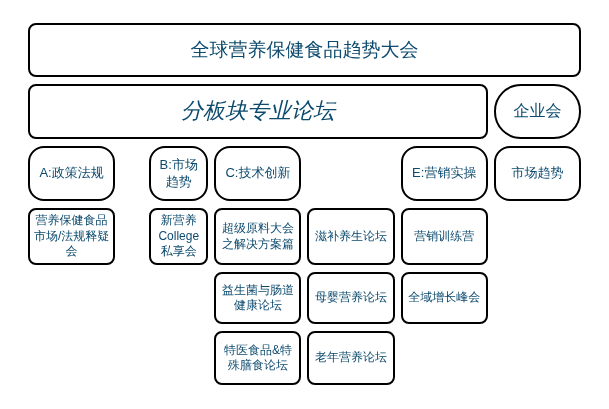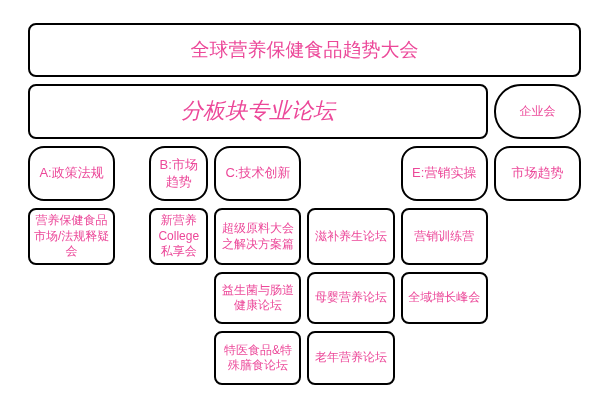--- a/index.html
+++ b/index.html
@@ -6,21 +6,21 @@
     margin: 0;
     padding: 0;
     background: #ffffff;
   }
   .canvas {
     position: relative;
     width: 609px;
     height: 409px;
     background: #ffffff;
     font-family: "Liberation Sans", "DejaVu Sans", sans-serif;
-    color: #ec4899;
+    color: #0c4a6e;
     overflow: hidden;
   }
   .grid {
     position: absolute;
     left: 28px;
     top: 23px;
     width: 553px;
     display: grid;
     grid-template-columns: repeat(6, 1fr);
     grid-template-rows: 54px 55px 55px 57px 52px 54px;
@@ -35,21 +35,21 @@
     align-items: center;
     justify-content: center;
     text-align: center;
     padding: 1px 3px;
     box-sizing: border-box;
     line-height: 1.28;
     overflow: hidden;
   }
   .title-box   { grid-column: 1 / 7; grid-row: 1; font-size: 19px; }
   .subtitle-box{ grid-column: 1 / 6; grid-row: 2; font-size: 22px; font-style: italic; }
-  .ent-box     { grid-column: 6 / 7; grid-row: 2; font-size: 12px; border-radius: 27px; }
+  .ent-box     { grid-column: 6 / 7; grid-row: 2; font-size: 16px; border-radius: 27px; }
   .cat { grid-row: 3; font-size: 13px; border-radius: 16px; }
   .c1 { grid-column: 1; }
   .c2 { grid-column: 2; margin-left: 28px; }
   .c3 { grid-column: 3; }
   .c4 { grid-column: 4; }
   .c5 { grid-column: 5; }
   .c6 { grid-column: 6; }
   .forum { font-size: 12px; }
   .r4 { grid-row: 4; }
   .r5 { grid-row: 5; }

